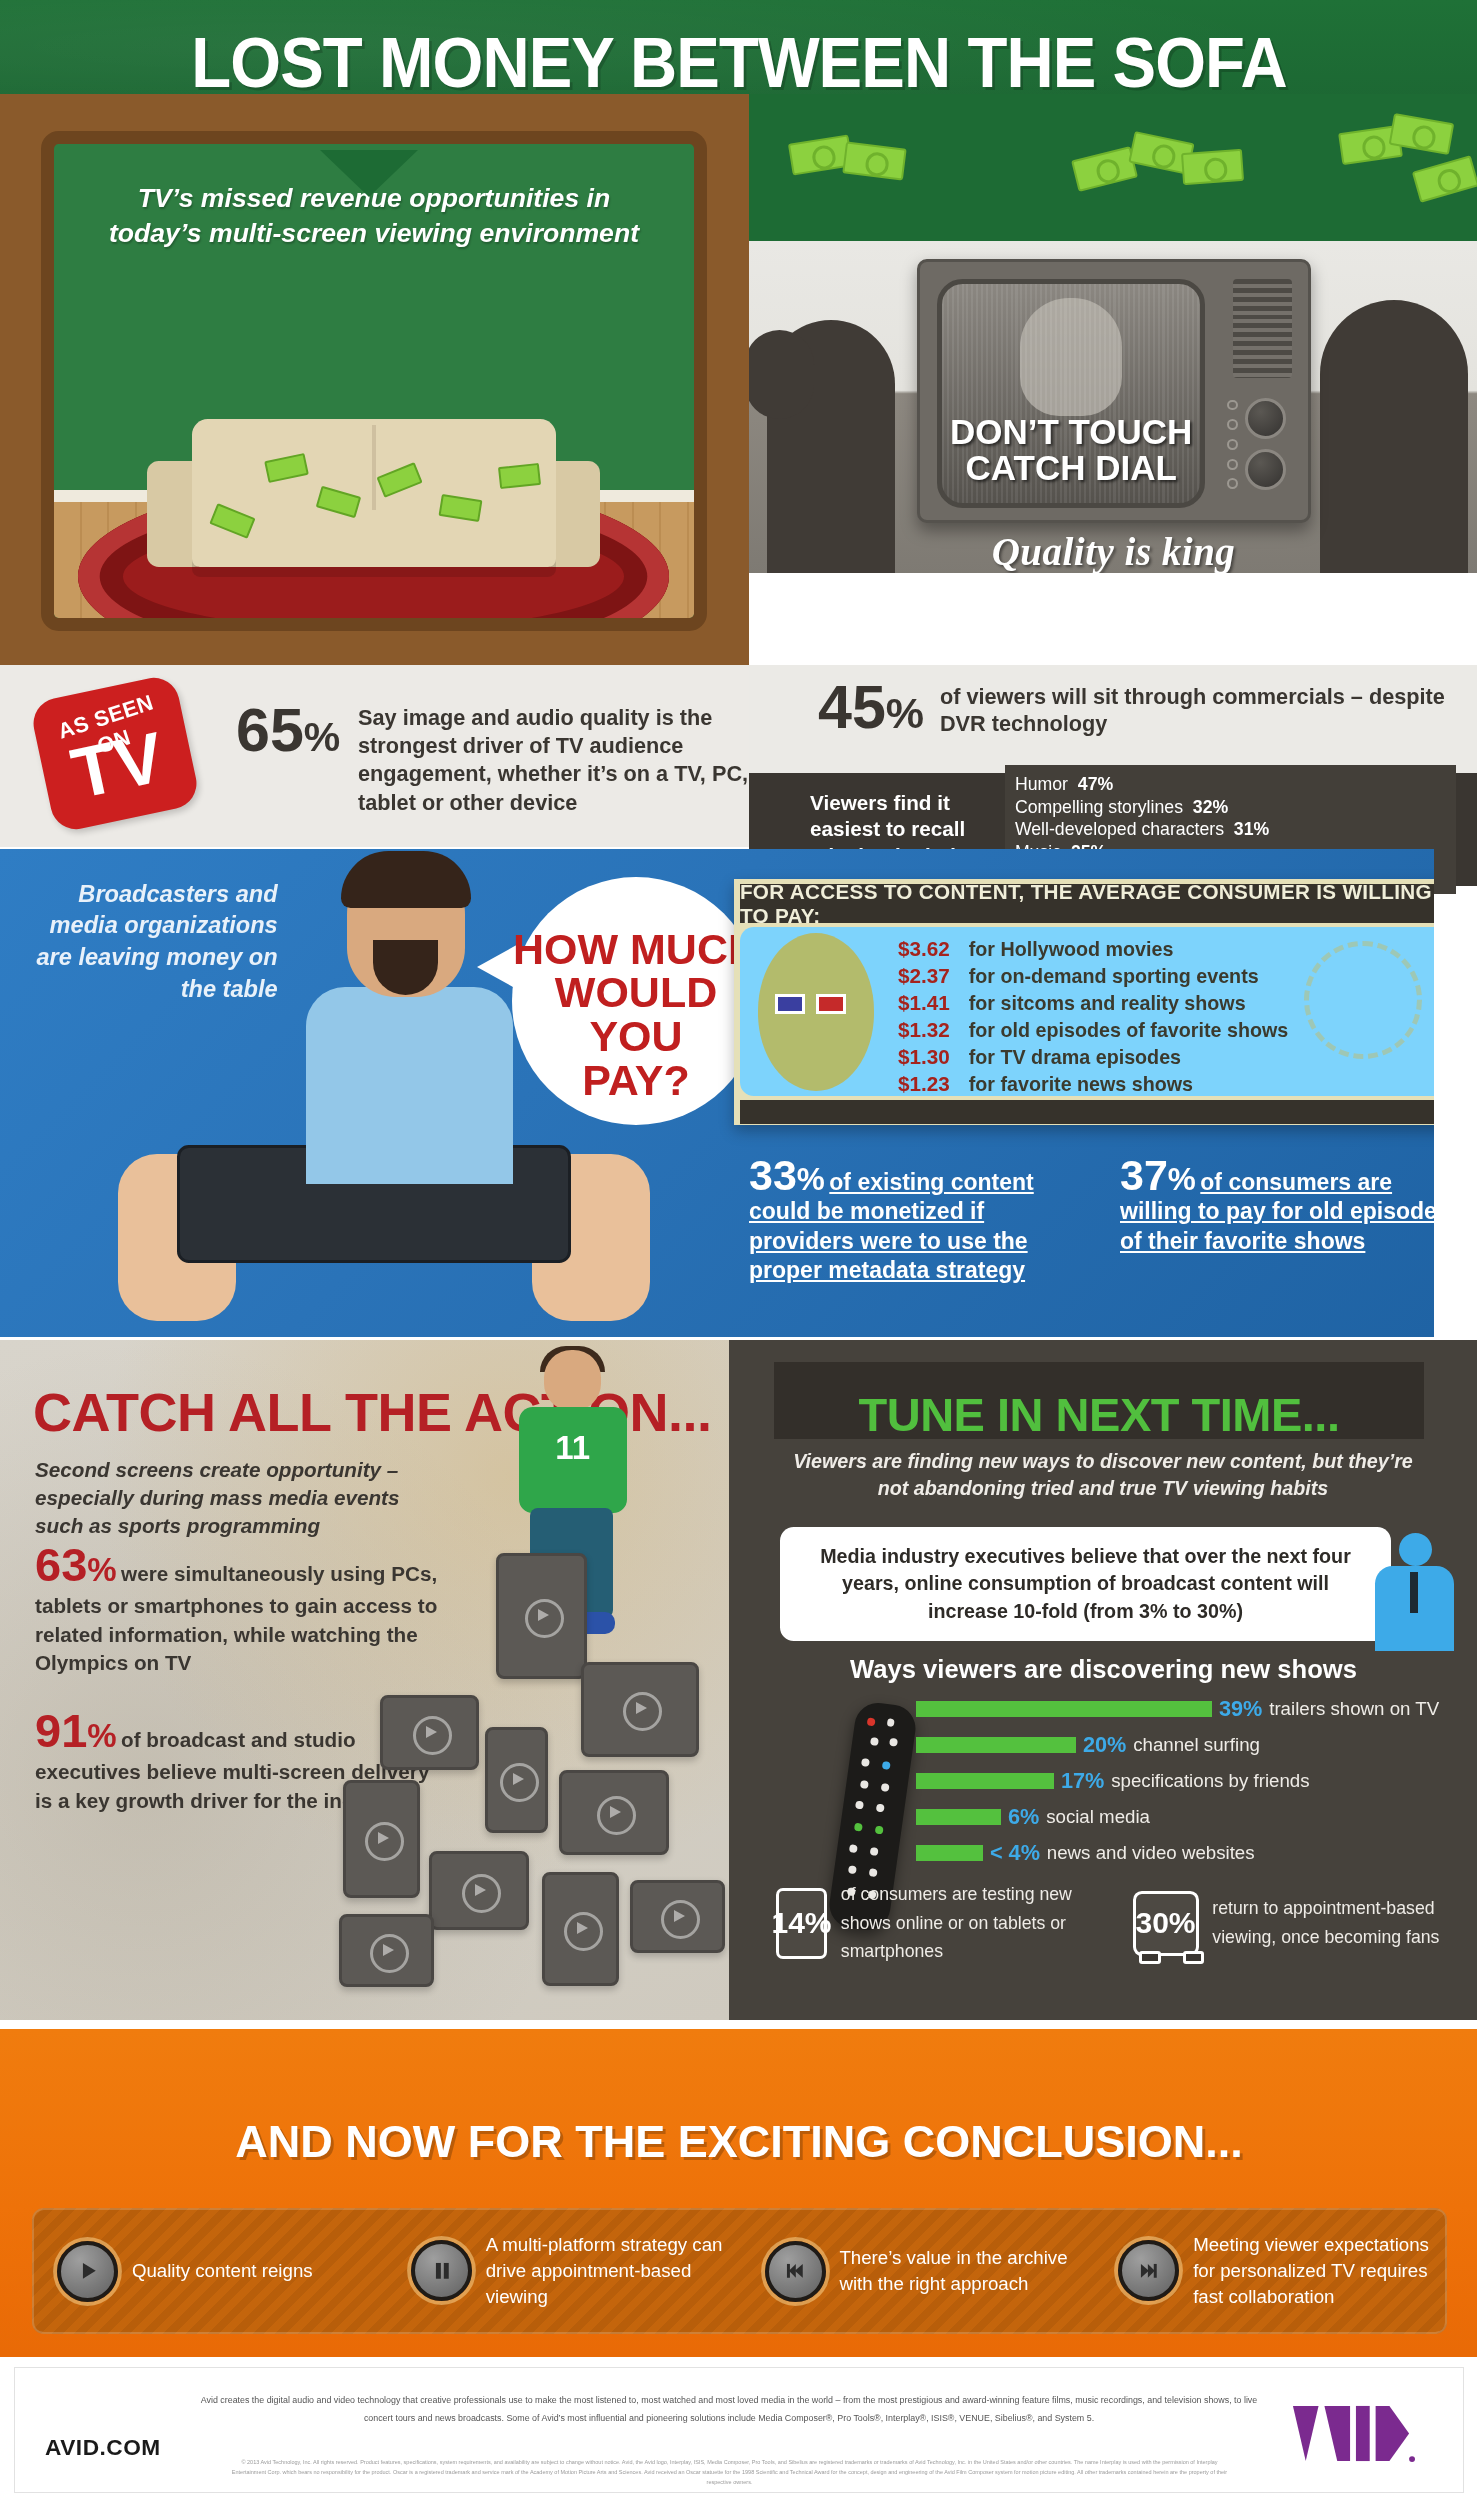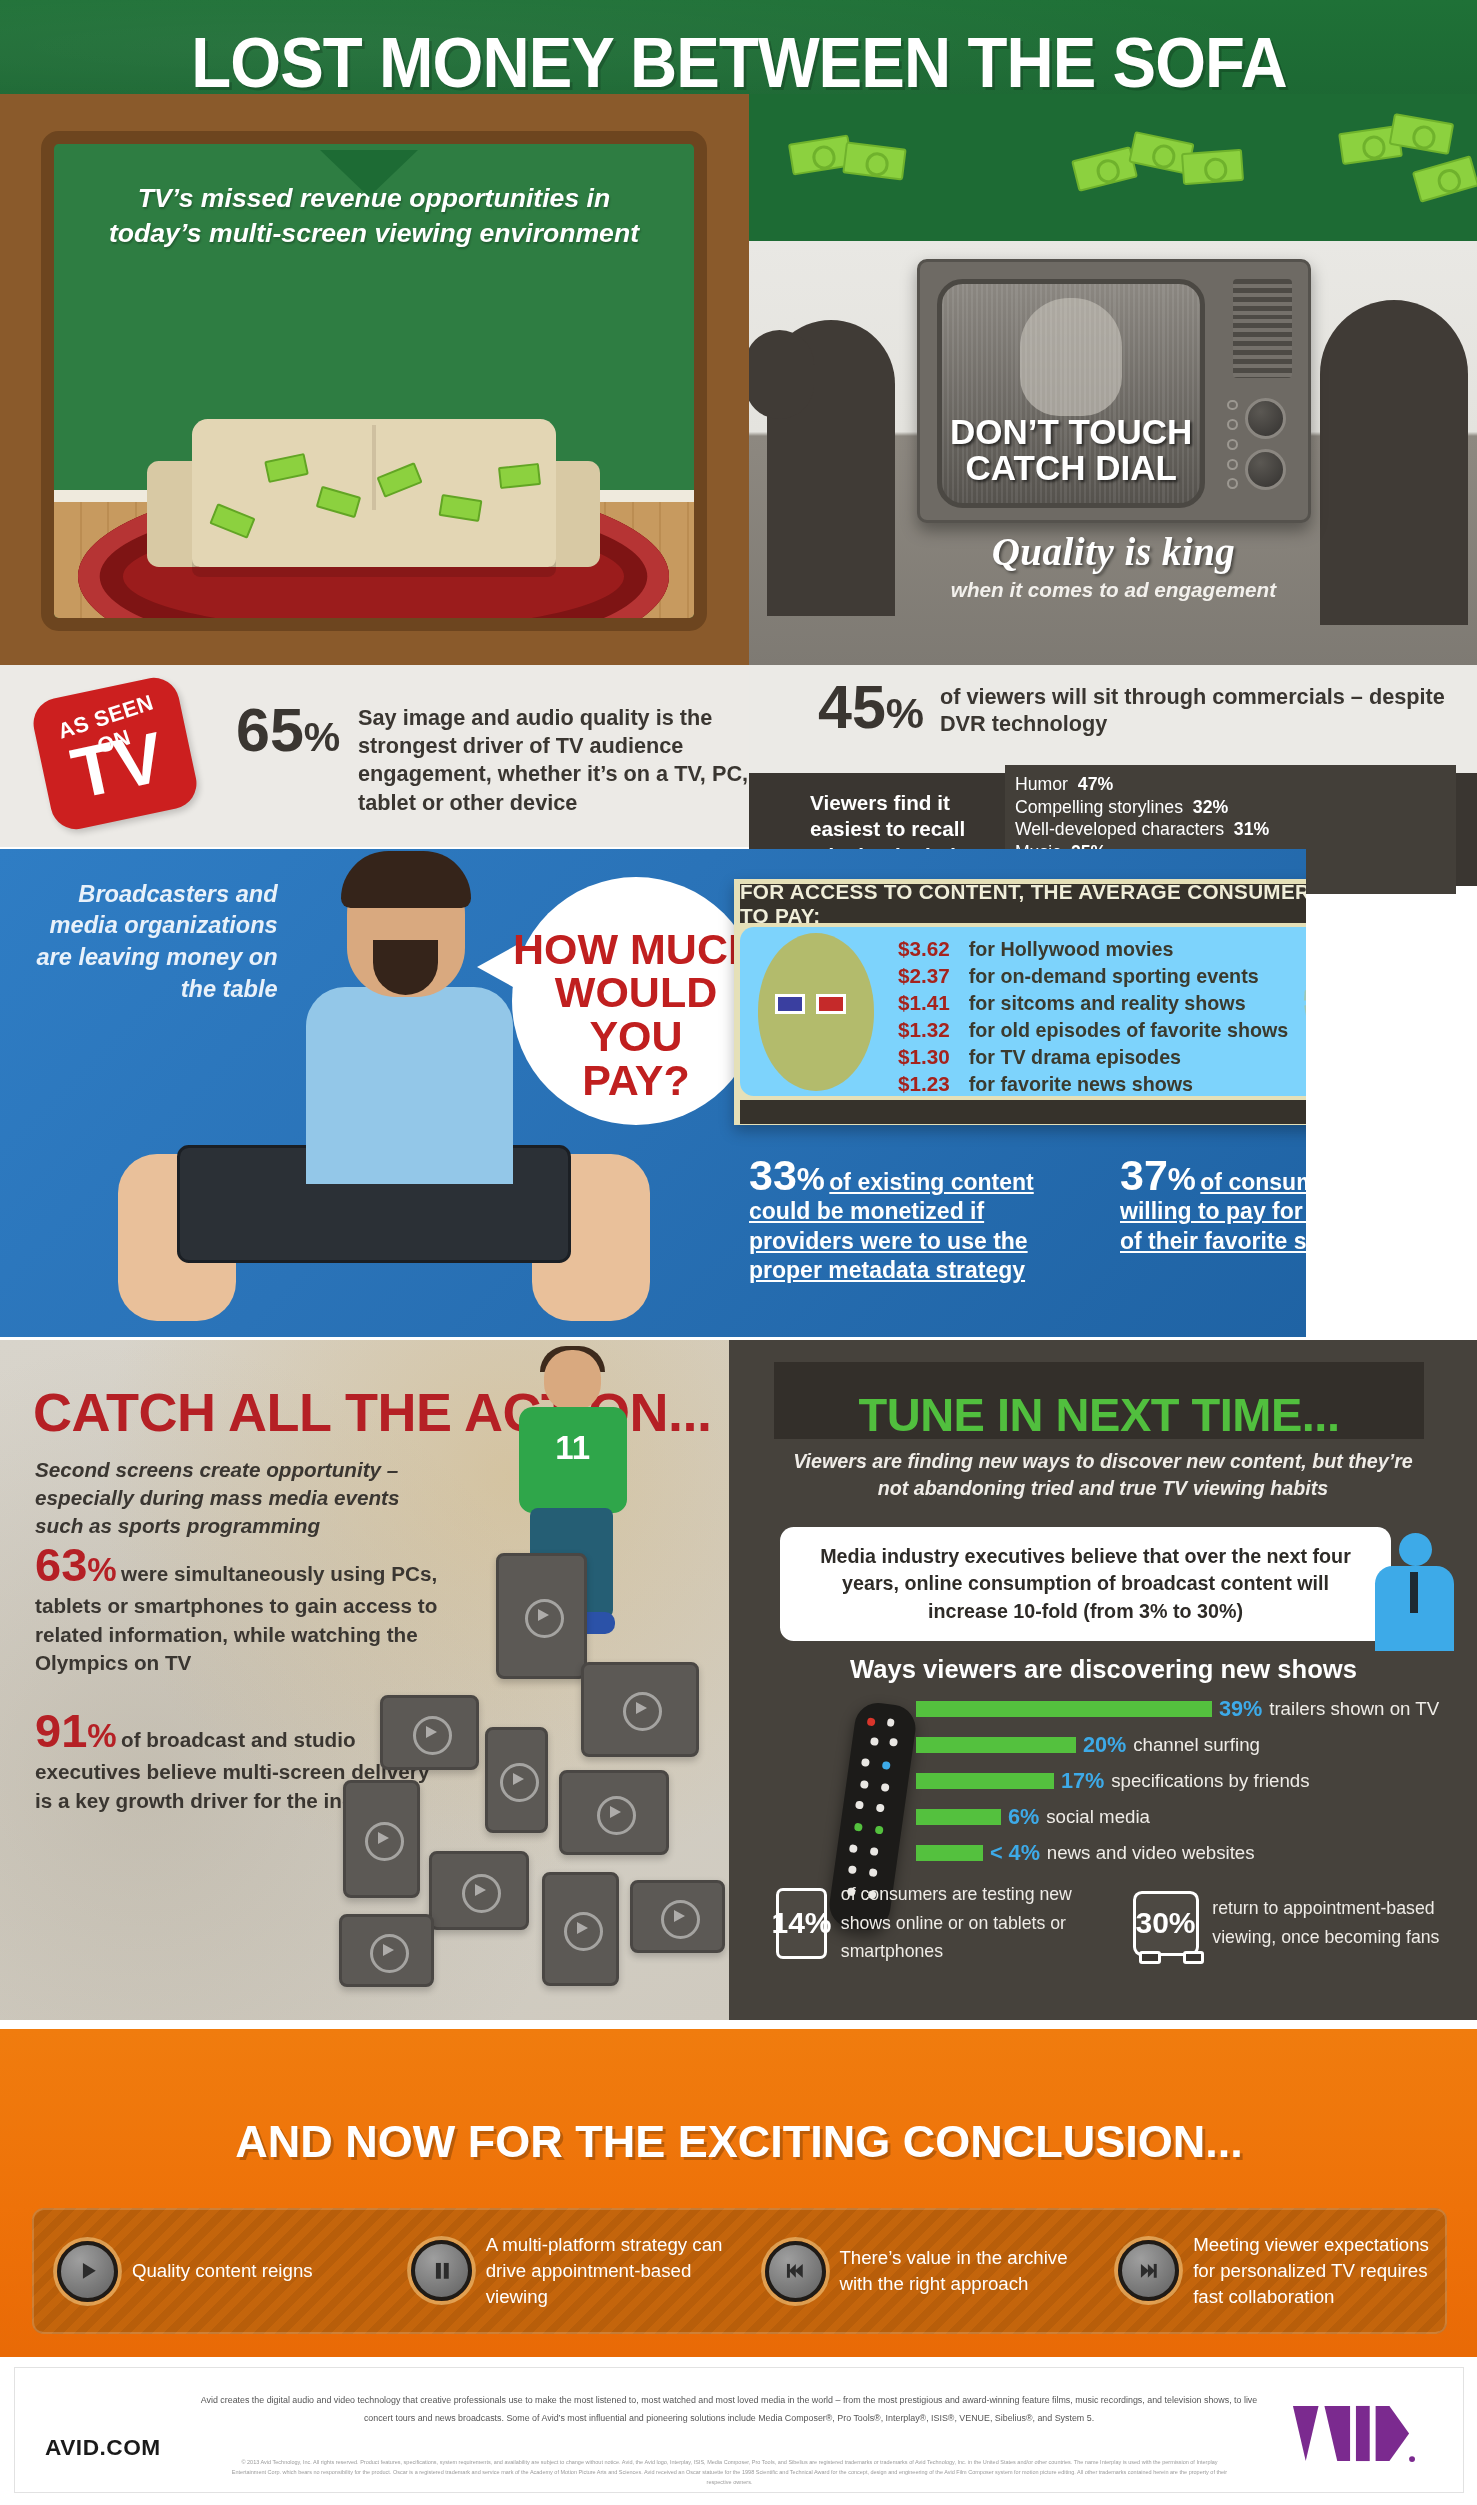--- a/index.html
+++ b/index.html
@@ -64,21 +64,21 @@
   .couch:before{ content:""; position:absolute; left:50%; top:5.9px; width:3.9px; height:85px;
     margin-left:-2px; background:#cfc0a0;}
   .couch-arm{ position:absolute; bottom:51px; width:59px; height:106px;
     background:#d8c9a4; border-radius:11.8px;}
   .couch-arm.l{ left:50%; margin-left:-227px;}
   .couch-arm.r{ left:50%; margin-left:167px;}
   .cash{ position:absolute; width:41px; height:21.7px; background:#8cd13f;
     border:2px solid #62a524; border-radius:2px; transform:rotate(-12deg); }
 
   
-  .tv-panel{ position:absolute; left:749px; top:241px; width:729px; height:424px;
+  .tv-panel{ position:absolute; left:749px; top:241px; width:729px; height:332px;
     background:linear-gradient(180deg,#e9e8e4 0%, #e4e3de 45%, #8d8880 46%, #7e7a73 100%);
     overflow:hidden;}
   .silho{ position:absolute; background:#403b36; }
   .sil-l{ left:17.7px; top:79px; width:128px; height:296px; border-radius:69px 69px 0 0;}
   .sil-l:before{content:""; position:absolute; left:-21.7px; top:9.9px; width:69px;height:89px;
     background:#403b36; border-radius:39px;}
   .sil-r{ right:9.9px; top:59px; width:148px; height:325px; border-radius:79px 79px 0 0;}
   .tvset{ position:absolute; left:50%; margin-left:-197px; top:17.7px;
     width:394px; height:264px; background:#6e6a64; border-radius:9.9px;
     box-shadow:0 7.9px 15.8px rgba(0,0,0,.35); border:3px solid #55524d;}
@@ -138,21 +138,21 @@
     color:#fff; font-family:"Liberation Sans Narrow","Liberation Sans",sans-serif;
     font-weight:bold; font-size:71px; line-height:1;}
   .seen-stat{ position:absolute; left:236px; top:37px; display:flex; gap:17.7px; align-items:flex-start;}
   .seen-stat .num{ font-family:"Liberation Sans Narrow","Liberation Sans",sans-serif;
     font-weight:bold; font-size:61px; color:#3a3631; line-height:.95;}
   .seen-stat .num .pc{ font-size:41px;}
   .seen-stat p{ font-family:"Liberation Sans Narrow","Liberation Sans",sans-serif;
     font-size:21.7px; color:#3a3631; line-height:1.3; font-weight:600; padding-top:2px; max-width:394px;}
 
   
-  .blue{ position:absolute; left:0; top:849px; width:1306px; height:488px;
+  .blue{ position:absolute; left:0; top:849px; width:1434px; height:488px;
     background:linear-gradient(135deg,#2f7dc4 0%, #2a73b8 40%, #1f63a4 100%); overflow:hidden;}
   .blue .caption{ position:absolute; left:21.7px; top:29.6px; width:256px; color:#e8f1fa;
     font-style:italic; font-weight:bold; text-align:right;
     font-family:"Liberation Sans Narrow","Liberation Sans",sans-serif; font-size:23.6px; line-height:1.35;}
   .guy{ position:absolute; left:296px; top:0px; width:236px; height:325px;}
   .guy .head{ position:absolute; left:51px; top:9.9px; width:118px;height:138px;
     background:#d9a97f; border-radius:55px 55px 49px 49px;}
   .guy .hair{ position:absolute; left:45px; top:2px; width:130px;height:57px;
     background:#35241a; border-radius:59px 59px 11.8px 11.8px;}
   .guy .beard{ position:absolute; left:77px; top:91px; width:65px; height:55px;

